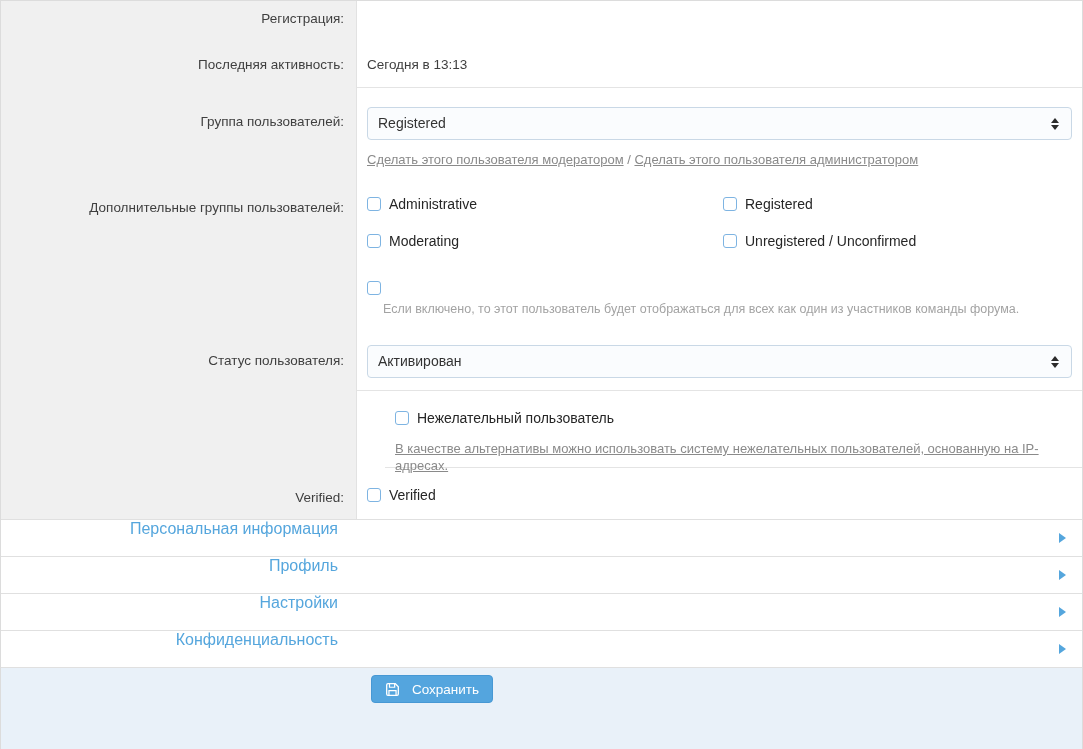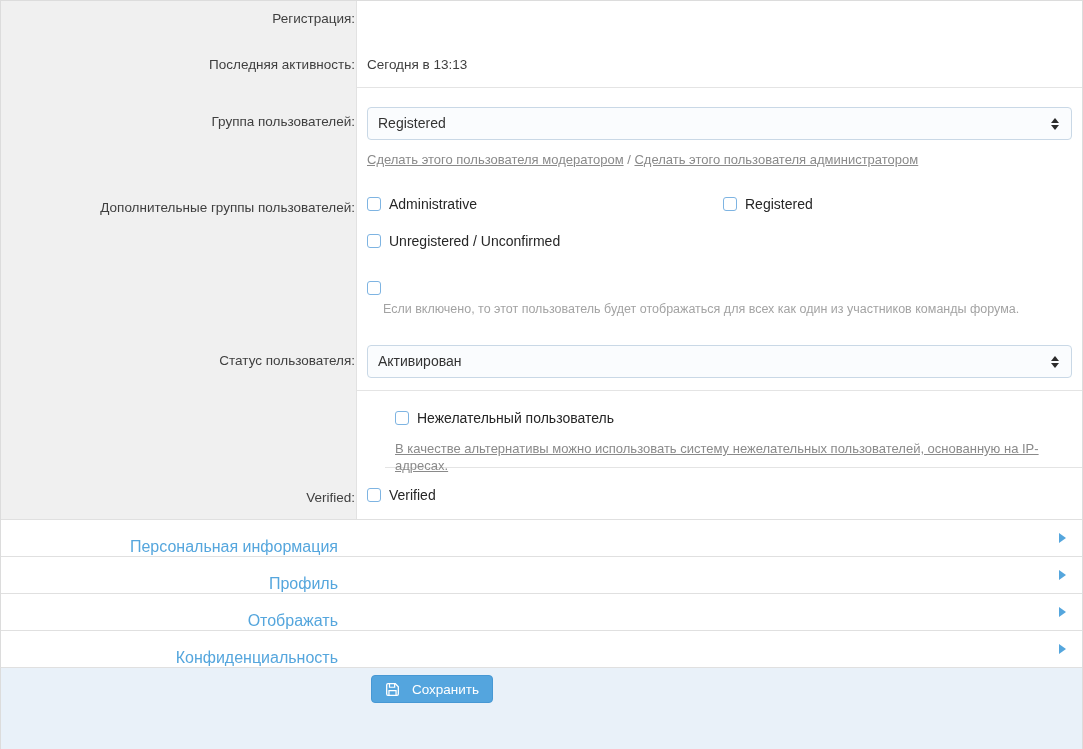--- a/index.html
+++ b/index.html
@@ -17,21 +17,21 @@
     border-right: 1px solid #dcdcdc;
     display: flex; flex-direction: column;
   }
   
   .form-row { display: flex; width: 100%; }
   .label-cell {
     width: 356px; flex: 0 0 356px;
     background: #f0f0f0;
     border-right: 1px solid #e2e2e2;
     text-align: right;
-    padding-right: 1px;
+    padding-right: 12px;
     line-height: 17px;
     color: #3f3f3f;
   }
   .content-cell {
     flex: 1 1 auto;
     padding-left: 10px; padding-right: 10px;
     line-height: 17px;
   }
   .bordered .content-cell { border-bottom: 1px solid #e4e4e4; }
   .row-reg        { height: 47px; }
@@ -108,21 +108,21 @@
     font-size: 12.5px; color: #a3a3a3;
   }
   .row-discouraged .content-cell { padding-top: 19px; }
   .ip-link-line { margin-top: 14px; font-size: 13px; }
 
   
   .section-row {
     height: 37px;
     border-bottom: 1px solid #e0e0e0;
     background: #fff;
-    display: flex; align-items: flex-end;
+    display: flex; align-items: flex-start;
     position: relative;
     cursor: pointer;
   }
   .section-title {
     width: 357px; flex: 0 0 357px;
     text-align: right;
     padding-right: 20px;
     font-size: 16px;
     color: #55a6dd;
   }
@@ -194,20 +194,24 @@
         <label class="cb-item">
           <span class="cb-box"></span>
           <span class="cb-label">Administrative</span>
         </label>
         <label class="cb-item">
           <span class="cb-box"></span>
           <span class="cb-label">Registered</span>
         </label>
         <label class="cb-item">
           <span class="cb-box"></span>
+          <span class="cb-label">Moderating</span>
+        </label>
+        <label class="cb-item">
+          <span class="cb-box"></span>
           <span class="cb-label">Unregistered / Unconfirmed</span>
         </label>
       </div>
     </div>
   </div>
 
   <div class="form-row row-staff">
     <div class="label-cell"></div>
     <div class="content-cell">
       <label class="cb-item">
@@ -255,21 +259,21 @@
 
   <div class="section-row">
     <div class="section-title">Персональная информация</div>
     <span class="section-arrow"></span>
   </div>
   <div class="section-row">
     <div class="section-title">Профиль</div>
     <span class="section-arrow"></span>
   </div>
   <div class="section-row">
-    <div class="section-title">Отображать</div>
+    <div class="section-title">Настройки</div>
     <span class="section-arrow"></span>
   </div>
   <div class="section-row">
     <div class="section-title">Конфиденциальность</div>
     <span class="section-arrow"></span>
   </div>
 
   <div class="footer">
     <button class="save-btn">
       <span>

